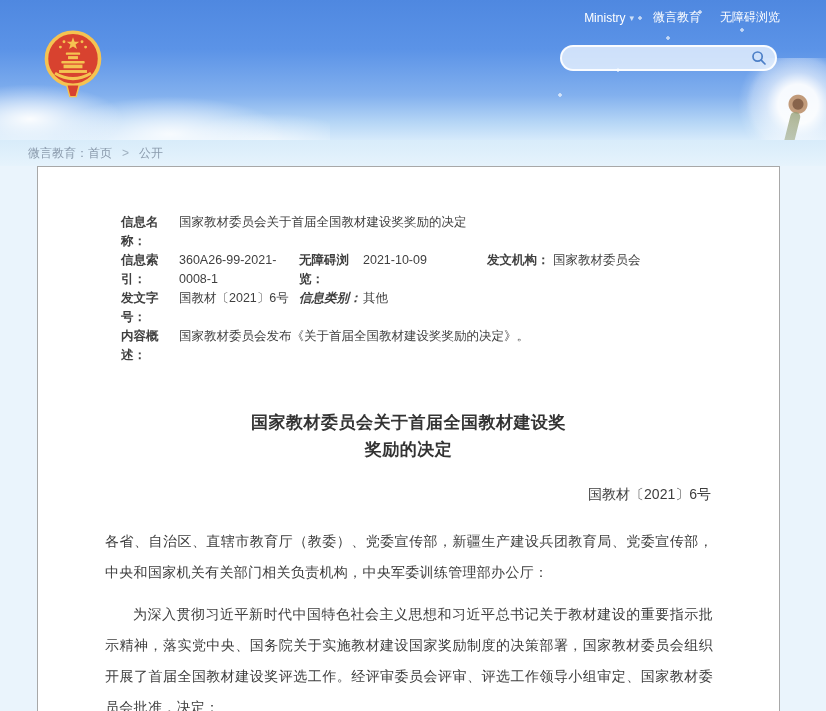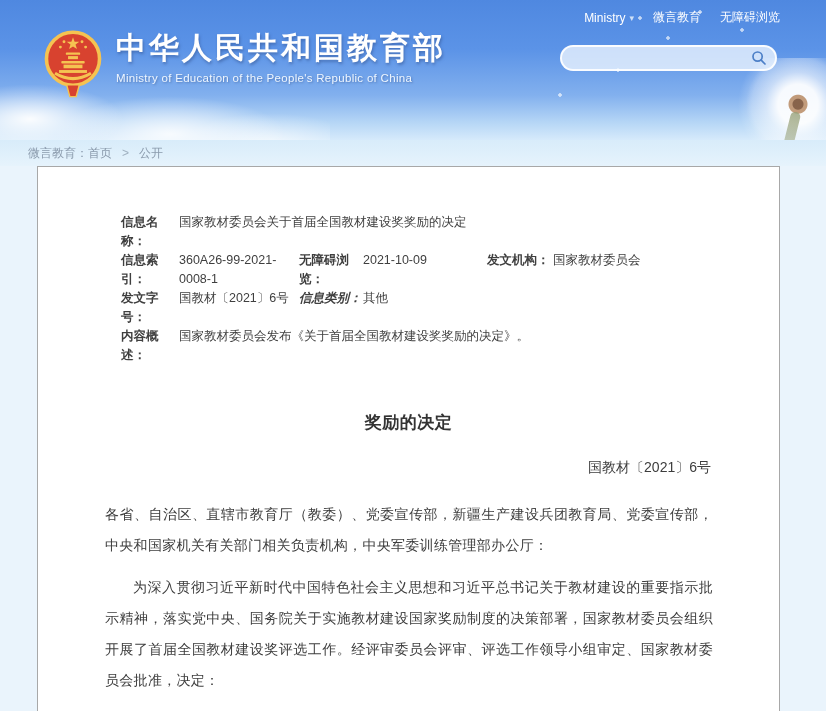--- a/index.html
+++ b/index.html
@@ -134,24 +134,20 @@
       <circle cx="18" cy="19" r="1.6" fill="#f5c351"></circle>
       <circle cx="46" cy="19" r="1.6" fill="#f5c351"></circle>
       <rect x="24" y="25" width="16" height="2.6" rx="1" fill="#f5c351"></rect>
       <rect x="26.5" y="29" width="11" height="3.4" fill="#f5c351"></rect>
       <rect x="19" y="34.5" width="26" height="2.6" rx="1" fill="#f5c351"></rect>
       <rect x="21.5" y="38.5" width="21" height="4" fill="#f5c351"></rect>
       <rect x="16.5" y="44.5" width="31" height="3.2" fill="#f5c351"></rect>
       <path d="M12 48 Q32 60 52 48" stroke="#f5c351" stroke-width="3.4" fill="none"></path>
       <path d="M25 61 L39 61 L35.5 74 L28.5 74 Z" fill="#d8422f" stroke="#f5c351" stroke-width="1.6"></path>
     </svg>
-    <div class="brand-text">
-      <div class="cn">中华人民共和国教育部</div>
-      <div class="en">Ministry of Education of the People's Republic of China</div>
-    </div>
   </div>
 
   <div class="top-nav">
     <span class="nav-item">
       <span>Ministry</span>
       <span class="caret">▾</span>
     </span>
     <span class="nav-item">
       <span>微言教育</span>
     </span>
@@ -191,20 +187,21 @@
     <span class="lbl">发文字号：</span>
     <span class="c2">国教材〔2021〕6号</span>
     <span class="lbl c3">信息类别：</span>
     <span class="c4s">其他</span>
 
     <span class="lbl">内容概述：</span>
     <span class="span-rest">国家教材委员会发布《关于首届全国教材建设奖奖励的决定》。</span>
   </div>
 
   <div class="doc-title">
+    <div>国家教材委员会关于首届全国教材建设奖</div>
     <div>奖励的决定</div>
   </div>
 
   <div class="doc-number">国教材〔2021〕6号</div>
 
   <div class="body-text">
     <p>各省、自治区、直辖市教育厅（教委）、党委宣传部，新疆生产建设兵团教育局、党委宣传部，中央和国家机关有关部门相关负责机构，中央军委训练管理部办公厅：</p>
     <p class="indent">为深入贯彻习近平新时代中国特色社会主义思想和习近平总书记关于教材建设的重要指示批示精神，落实党中央、国务院关于实施教材建设国家奖励制度的决策部署，国家教材委员会组织开展了首届全国教材建设奖评选工作。经评审委员会评审、评选工作领导小组审定、国家教材委员会批准，决定：</p>
 
   </div>

